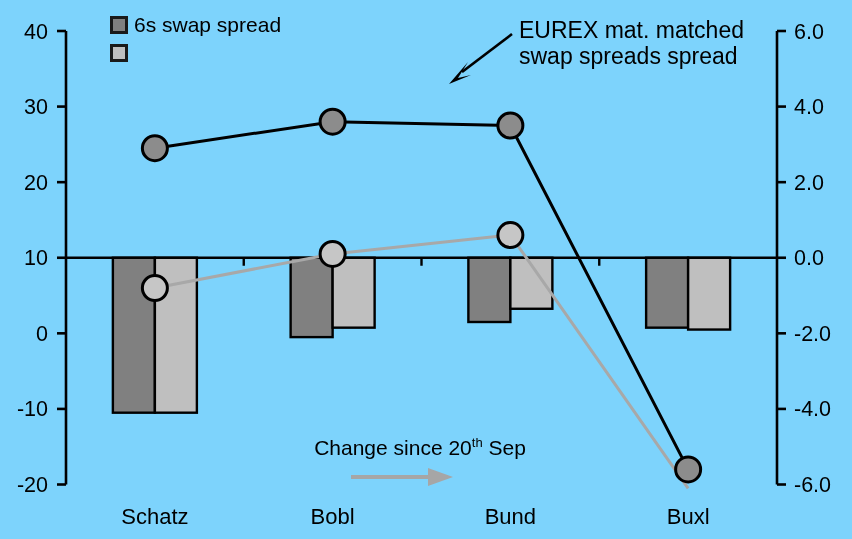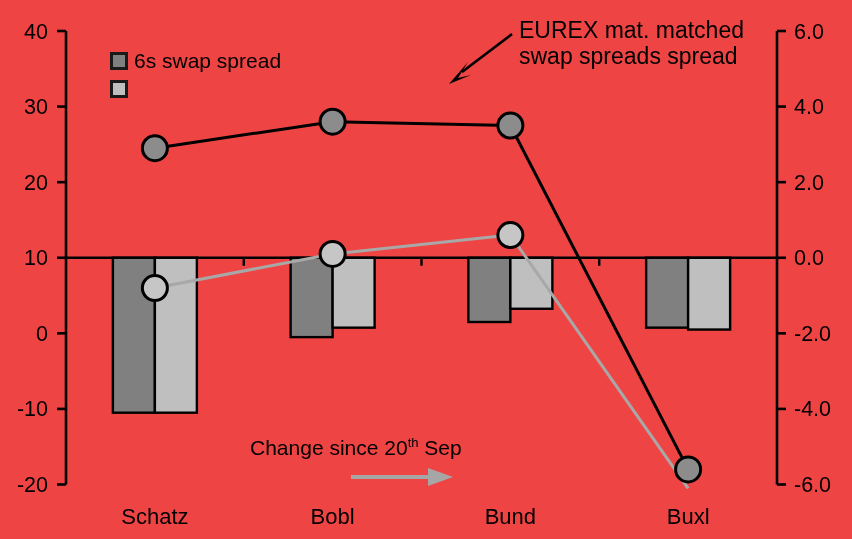--- a/index.html
+++ b/index.html
@@ -1,23 +1,23 @@
 <!DOCTYPE html>
 <html><head>
 <meta charset="utf-8">
 <style>
   html,body{margin:0;padding:0;background:#fff;}
-  .stage{position:relative;width:852px;height:539px;background:#ef4444;overflow:hidden;
+  .stage{position:relative;width:852px;height:539px;background:#7dd3fc;overflow:hidden;
          font-family:"Liberation Sans", sans-serif;color:#000;}
   svg{position:absolute;left:0;top:0;}
-  .legend{position:absolute;left:110px;top:13px;display:flex;flex-direction:column;gap:7px;margin-top:36px;}
+  .legend{position:absolute;left:110px;top:13px;display:flex;flex-direction:column;gap:7px;}
   .legend-item{display:flex;align-items:center;gap:6px;font-size:21px;line-height:24px;}
   .swatch{display:inline-block;width:18px;height:18px;border:3px solid #1a1a1a;box-sizing:border-box;}
   .anno{position:absolute;left:519px;top:17px;font-size:23px;line-height:26px;}
-  .change{position:absolute;left:250px;top:435px;width:340px;font-size:21px;}
+  .change{position:absolute;left:250px;top:435px;width:340px;text-align:center;font-size:21px;}
   .change sup{font-size:13px;}
 </style>
 </head>
 <body>
 
 <div class="stage">
 
   <svg id="chart-svg" width="852" height="539" viewBox="0 0 852 539">
       <rect x="112.875" y="257.75" width="42" height="154.94583333333333" fill="#808080" stroke="#000" stroke-width="2.4"></rect>
       <rect x="290.625" y="257.75" width="42" height="79.36250000000001" fill="#808080" stroke="#000" stroke-width="2.4"></rect>

